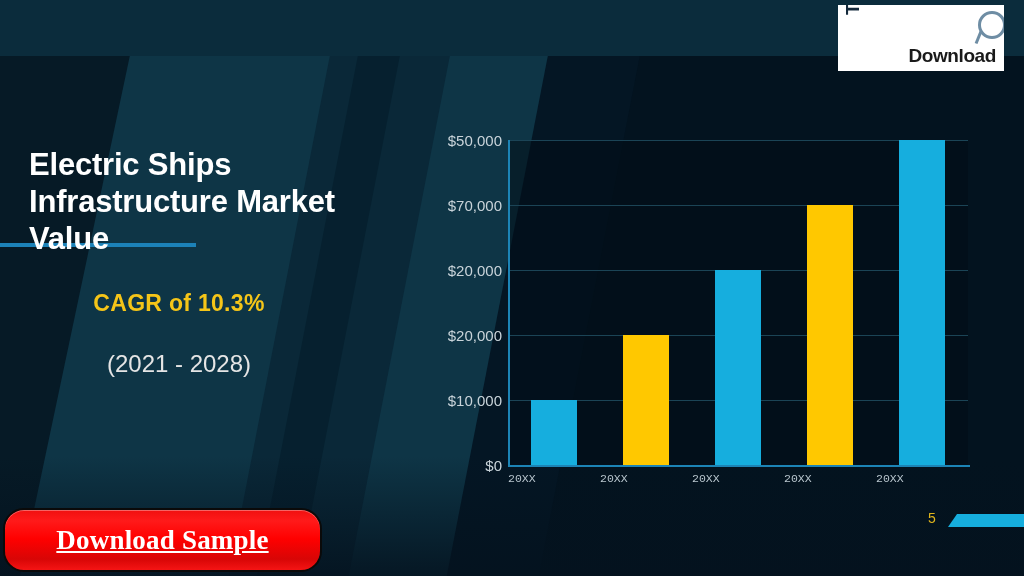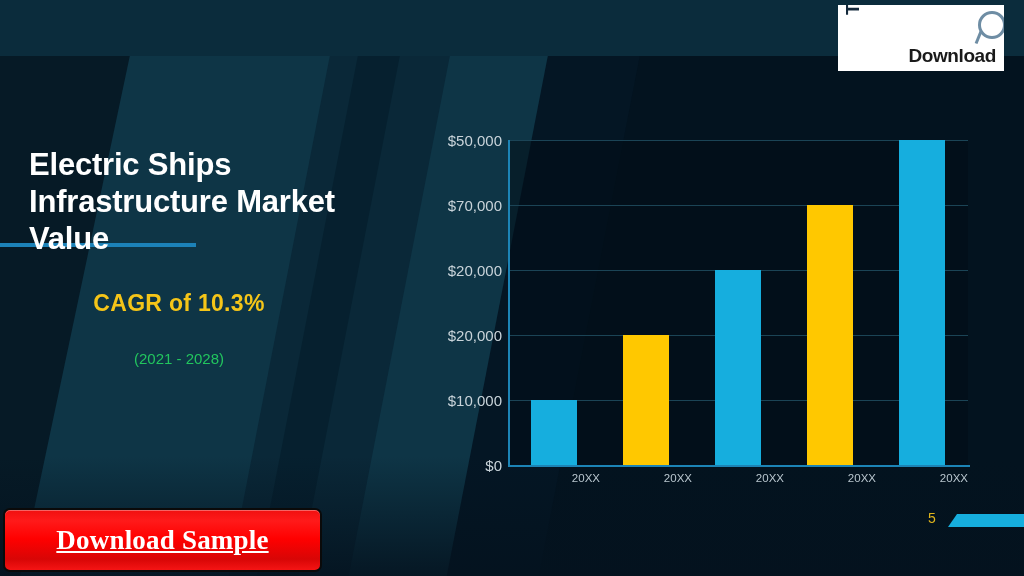--- a/index.html
+++ b/index.html
@@ -97,27 +97,27 @@
     position:absolute;left:29px;top:146px;width:330px;
     font-size:31px;font-weight:bold;color:#FFFFFF;line-height:37px;
     letter-spacing:-.2px;
   }
   .cagr{
     position:absolute;left:29px;top:290px;width:300px;text-align:center;
     font-size:23px;font-weight:bold;color:#F5C518;letter-spacing:.3px;
   }
   .years{
     position:absolute;left:29px;top:350px;width:300px;text-align:center;
-    font-size:15px;color:#22c55e;
+    font-size:24px;color:#e5e5e5;
   }
 
   
   .dl-btn{
     position:absolute;left:3px;top:508px;width:315px;height:60px;
-    border:2px solid #0A0A0A;border-radius:7px;
+    border:2px solid #0A0A0A;border-radius:21px;
     background:linear-gradient(to bottom,#F01010 0%,#FF1A1A 18%,#FF0000 48%,#D80606 82%,#F51414 100%);
     box-shadow:inset 0 1px 0 rgba(255,255,255,.35);
     display:flex;align-items:center;justify-content:center;cursor:pointer;
   }
   .dl-btn span{
     font-family:"Liberation Serif",serif;font-size:27px;font-weight:bold;
     color:#FFFFFF;text-decoration:underline;letter-spacing:.2px;
   }
 
   
@@ -145,21 +145,21 @@
   }
   .ytick{
     position:absolute;right:0;width:70px;text-align:right;
     font-size:15px;color:#C9D4DA;
   }
   .ytick-wrap{position:absolute;left:0;top:0;width:72px;height:346px;}
   .bar{position:absolute;bottom:0;}
   .bars{position:absolute;left:78px;top:10px;width:460px;height:325px;}
   .xlabels{position:absolute;left:78px;top:342px;width:460px;height:20px;}
   .xlabel{
-    position:absolute;top:0;font-size:11.5px;color:#B9C6CE;text-align:right;
+    position:absolute;top:0;font-size:11.5px;color:#B9C6CE;text-align:left;font-family:Liberation Mono, monospace;
   }
 </style>
 </head>
 <body>
 
 <div id="slide">
 
   <div class="bg-base"></div>
   <div class="bg-teal-wedge"></div>
   <div class="bg-dark-left"></div>

